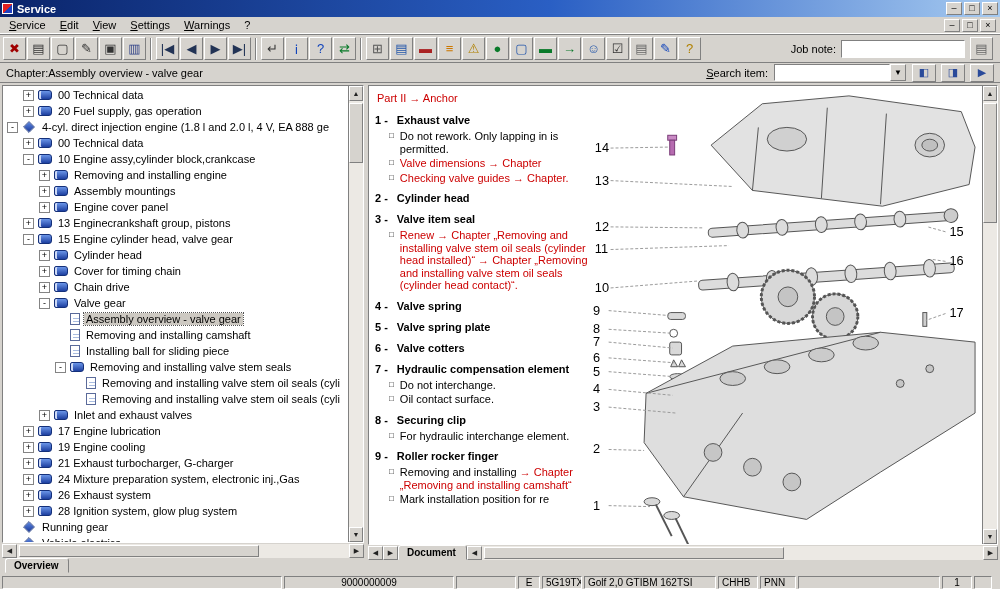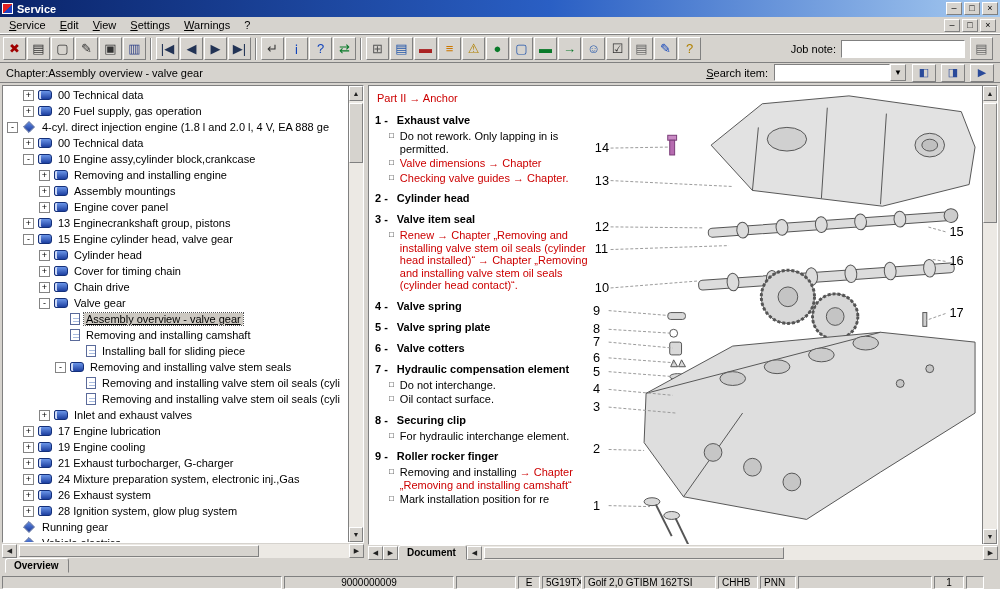--- a/index.html
+++ b/index.html
@@ -51,21 +51,21 @@
   .trow { height:16px; display:flex; align-items:center; gap:4px; white-space:nowrap; }
   .expander { width:11px; height:11px; flex:none; border:1px solid #848484; background:#fff;
               font-size:9px; line-height:9px; text-align:center; color:#000; }
   .expander.none { border-color:transparent; background:transparent; }
   .ticon { flex:none; }
   .ticon.book { width:14px; height:10px; background:linear-gradient(180deg,#6a95e8,#1d3fa0); border:1px solid #14307a; border-radius:2px 3px 3px 2px; box-shadow:inset 2px 0 0 #cdd9f5; }
   .ticon.diamond { width:10px; height:10px; background:linear-gradient(135deg,#5b86e0,#1b3a9a); border:1px solid #122e78; transform:rotate(45deg) scale(.85); margin:0 2px; }
   .ticon.page { width:10px; height:12px; border:1px solid #5a6a9a; background:#fff;
                 background-image:repeating-linear-gradient(#fff 0 2px,#a9bce0 2px 3px); background-size:6px 10px; background-position:2px 2px; background-repeat:no-repeat; }
   .tlabel { padding:0 2px; }
-  .tlabel.sel { background:#cdc9c2; outline:1px dotted #555;text-decoration:underline; }
+  .tlabel.sel { background:#cdc9c2; outline:1px dotted #555; }
 
   
   .vscroll { width:15px; flex:none; display:flex; flex-direction:column; background:#ece9e4; border-left:1px solid #808080; }
   .hscroll { height:14px; display:flex; background:#ece9e4; }
   .sbtn { width:15px; height:14px; flex:none; display:flex; align-items:center; justify-content:center;
           font-size:7px; color:#222; border:1px solid; border-color:#fff #808080 #808080 #fff; background:#d6d3ce; }
   .vscroll .sbtn { height:15px; width:14px; }
   .vthumb { width:14px; height:60px; margin-top:2px; border:1px solid; border-color:#fff #808080 #808080 #fff; background:#d6d3ce; }
   .hthumb { height:12px; margin:1px 0 0 2px; border:1px solid; border-color:#fff #808080 #808080 #fff; background:#d6d3ce; }
   .vfill, .hfill { flex:1; }
@@ -89,21 +89,21 @@
   .doc-bullet { display:flex; gap:6px; margin:2px 0 2px 14px; line-height:12.5px; }
   .doc-bullet .bglyph { font-size:8px; line-height:12px; flex:none; }
   .red { color:#cc0000; }
   .diagram { position:absolute; right:0; top:2px; }
   .doc-bottom { height:15px; display:flex; align-items:flex-end; background:#d6d3ce; }
   .doc-bottom .sbtn { height:14px; }
   .doc-bottom .hscroll { flex:1; align-self:center; height:14px; }
   .doc-filler { height:13px; background:#d6d3ce; }
 
   
-  .statusbar { height:14px; display:flex; gap:2px; padding:1px 16px 0 2px; background:#d6d3ce; }
+  .statusbar { height:14px; display:flex; gap:2px; padding:1px 8px 0 2px; background:#d6d3ce; }
   .cell { border:1px solid; border-color:#808080 #fff #fff #808080; font-size:10px; line-height:11px; padding:0 3px; overflow:hidden; white-space:nowrap; }
   .cell:nth-child(1){ width:280px; }
   .cell:nth-child(2){ width:170px; text-align:center; }
   .cell:nth-child(3){ width:60px; }
   .cell:nth-child(4){ width:22px; text-align:center; }
   .cell:nth-child(5){ width:40px; }
   .cell:nth-child(6){ width:132px; }
   .cell:nth-child(7){ width:40px; }
   .cell:nth-child(8){ width:36px; }
   .cell:nth-child(9){ flex:1; }
@@ -338,21 +338,21 @@
             <div class="trow" style="padding-left: 52px;">
               <span class="expander none"></span>
               <span class="ticon page"></span>
               <span class="tlabel sel">Assembly overview - valve gear</span>
             </div>
             <div class="trow" style="padding-left: 52px;">
               <span class="expander none"></span>
               <span class="ticon page"></span>
               <span class="tlabel">Removing and installing camshaft</span>
             </div>
-            <div class="trow" style="padding-left: 68px;">
+            <div class="trow" style="padding-left: 52px;">
               <span class="expander none"></span>
               <span class="ticon page"></span>
               <span class="tlabel">Installing ball for sliding piece</span>
             </div>
             <div class="trow" style="padding-left: 52px;">
               <span class="expander">-</span>
               <span class="ticon book"></span>
               <span class="tlabel">Removing and installing valve stem seals</span>
             </div>
             <div class="trow" style="padding-left: 68px;">

